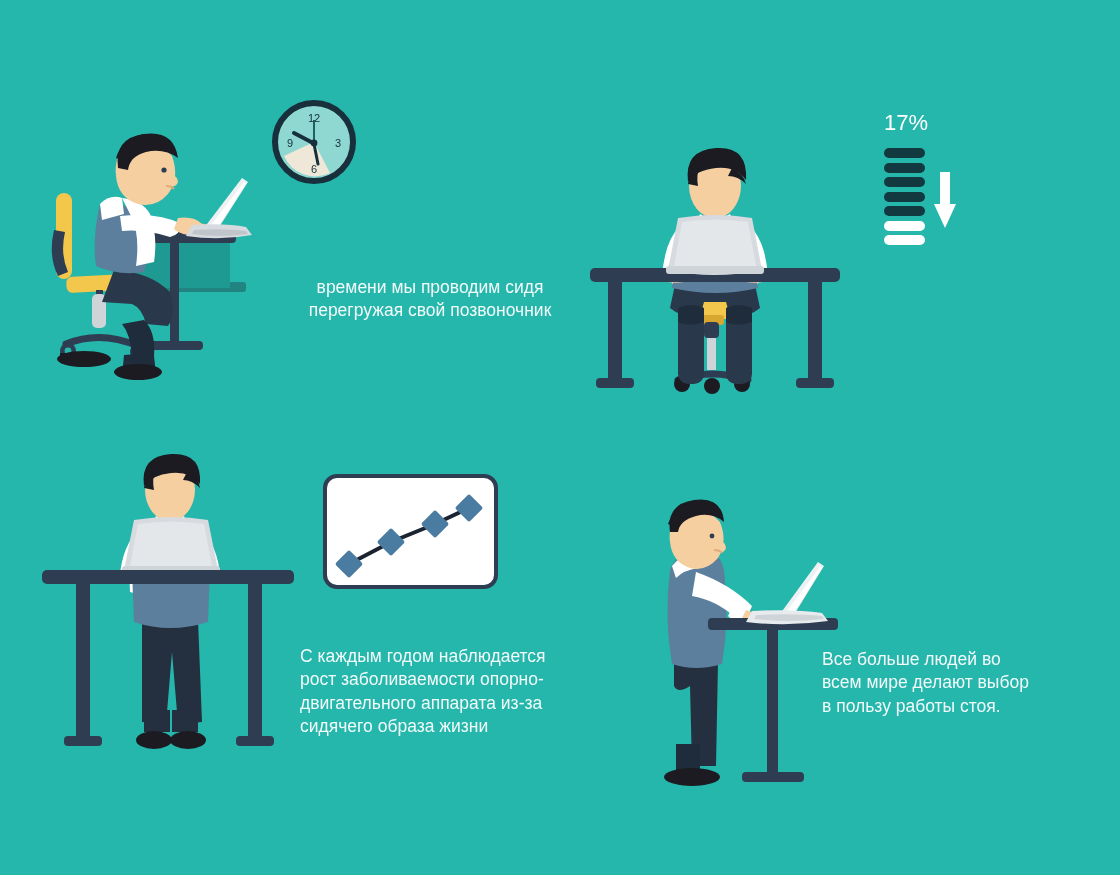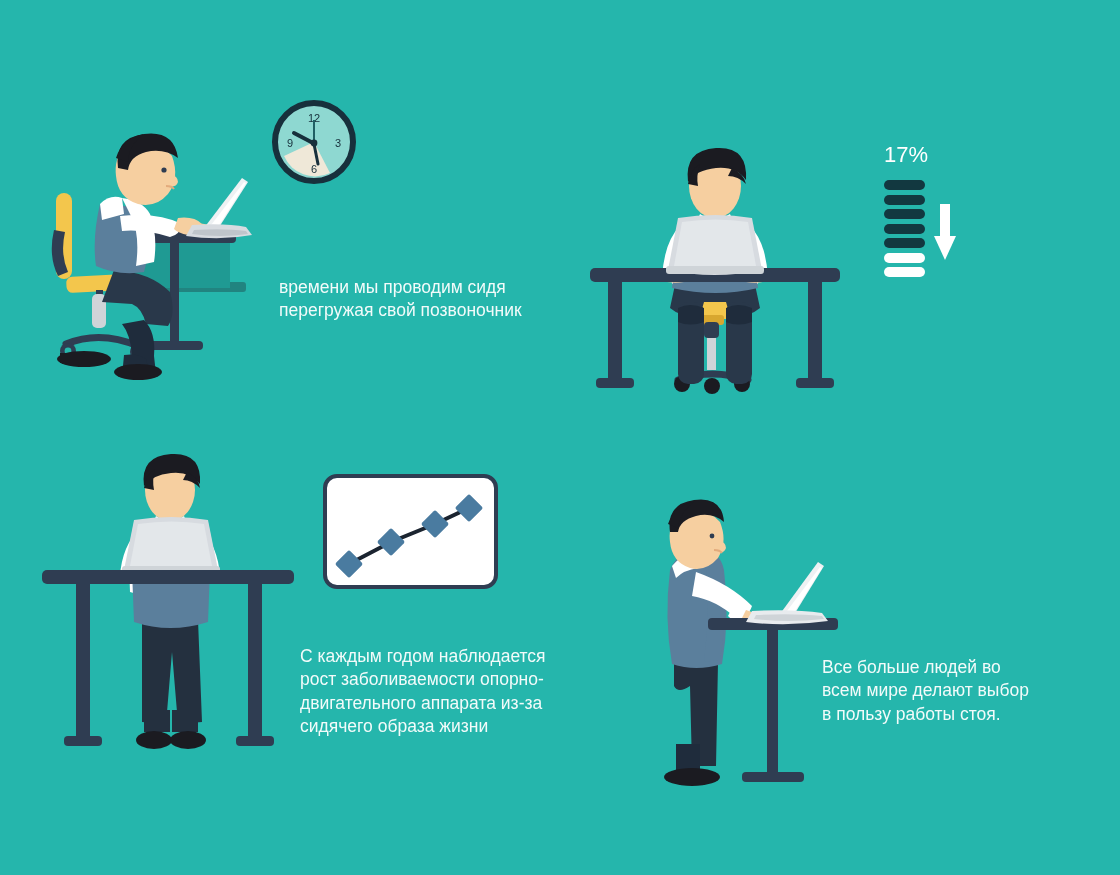--- a/index.html
+++ b/index.html
@@ -132,21 +132,21 @@
       <text x="66" y="47" font-family="Liberation Sans, sans-serif" font-size="11" fill="#17303c" text-anchor="middle">3</text>
       <text x="42" y="73" font-family="Liberation Sans, sans-serif" font-size="11" fill="#17303c" text-anchor="middle">6</text>
       <text x="18" y="47" font-family="Liberation Sans, sans-serif" font-size="11" fill="#17303c" text-anchor="middle">9</text>
       <line x1="42" y1="44" x2="42" y2="20" stroke="#1f5f63" stroke-width="2"></line>
       <line x1="43" y1="44" x2="22" y2="33" stroke="#17303c" stroke-width="4" stroke-linecap="round"></line>
       <line x1="42" y1="44" x2="46" y2="64" stroke="#17303c" stroke-width="3" stroke-linecap="round"></line>
       <circle cx="42" cy="43" r="3.4" fill="#17303c"></circle>
     </svg>
   </div>
 
-  <div class="abs para" style="left:279px; top:276px; width:330px;">времени мы проводим сидя
+  <div class="abs para" style="left:265px; top:276px; width:330px;text-align:center;">времени мы проводим сидя
 перегружая свой позвоночник</div>
 
   <div class="abs" style="left:582px; top:140px;">
     <svg width="265" height="255" viewBox="0 0 265 255">
 
       <g>
         <rect x="100" y="155" width="60" height="24" rx="6" fill="#f3c64c"></rect>
         <rect x="118" y="175" width="24" height="10" rx="3" fill="#d8a72f"></rect>
         <rect x="125" y="182" width="9" height="48" fill="#cfd4d8"></rect>
         <rect x="122" y="182" width="15" height="16" rx="4" fill="#2f3d52"></rect>
@@ -198,21 +198,21 @@
         <path d="M100 82 q34 -5 66 0 l8 44 q-42 8 -82 0 z" fill="#e3e7ea"></path>
         <rect x="84" y="126" width="98" height="8" rx="3" fill="#cfd4d8"></rect>
       </g>
     </svg>
   </div>
 
   <div class="abs" style="left:884px; top:112px;">
     <div style="display:flex; gap:36px;">
 
       <div>
-        <div class="pct-label" style="width:41px;margin-top:32px;">17%</div>
+        <div class="pct-label" style="width:41px;">17%</div>
         <div style="display:flex; align-items:flex-start; gap:9px; margin-top:14px;">
           <div class="segbar">
             <span class="seg dark"></span>
             <span class="seg dark"></span>
             <span class="seg dark"></span>
             <span class="seg dark"></span>
             <span class="seg dark"></span>
             <span class="seg light"></span>
             <span class="seg light"></span>
           </div>
@@ -332,17 +332,17 @@
 
       <g>
         <path d="M120 122 l38 -52 l6 4 l-32 52 z" fill="#eef1f3"></path>
         <path d="M124 123 l36 -48 l2 1 l-30 48 z" fill="#ffffff"></path>
         <path d="M92 119 q42 -2 70 2 l6 8 q-42 6 -82 1 z" fill="#e8ebee"></path>
         <path d="M96 123 q38 -2 66 1 l2 3 q-36 4 -70 0 z" fill="#cfd4d8"></path>
       </g>
     </svg>
   </div>
 
-  <div class="abs para" style="left:822px; top:648px; width:250px;margin-top:8px;">Все больше людей во
+  <div class="abs para" style="left:822px; top:648px; width:250px;">Все больше людей во
 всем мире делают выбор
 в пользу работы стоя.</div>
 
 </div>
 
 </body></html>

